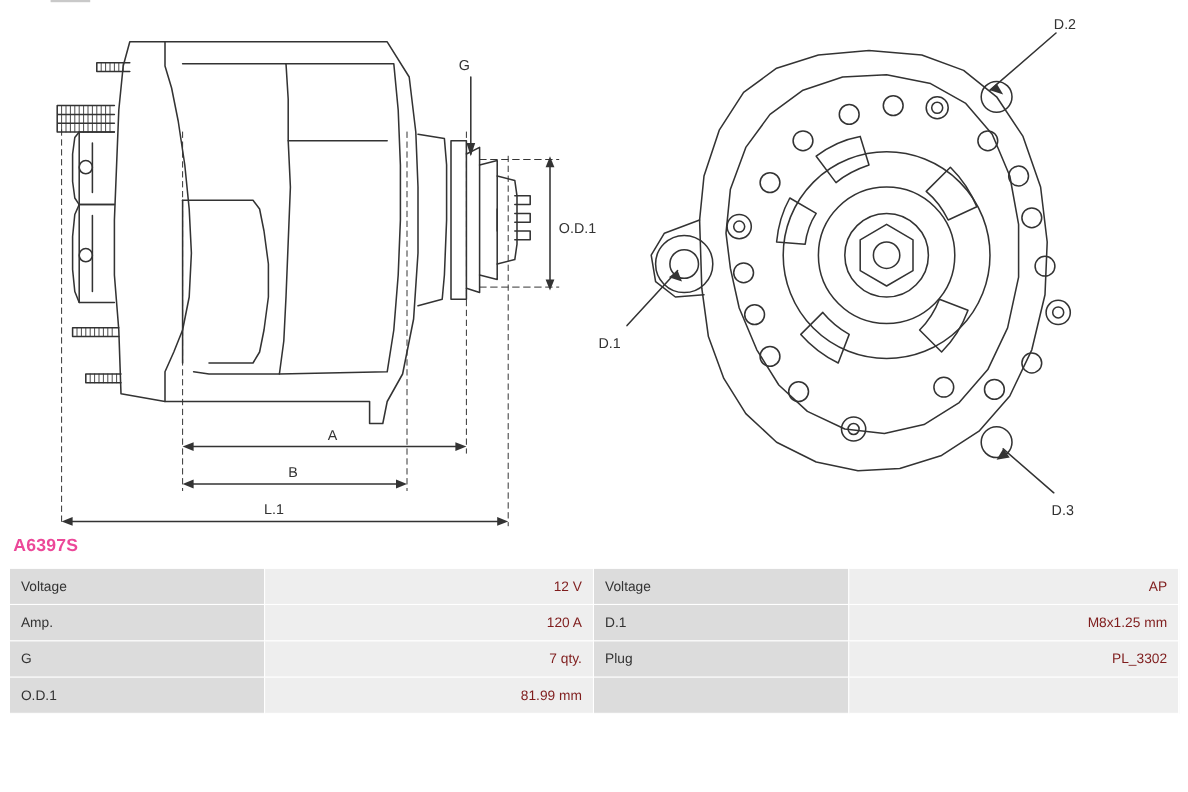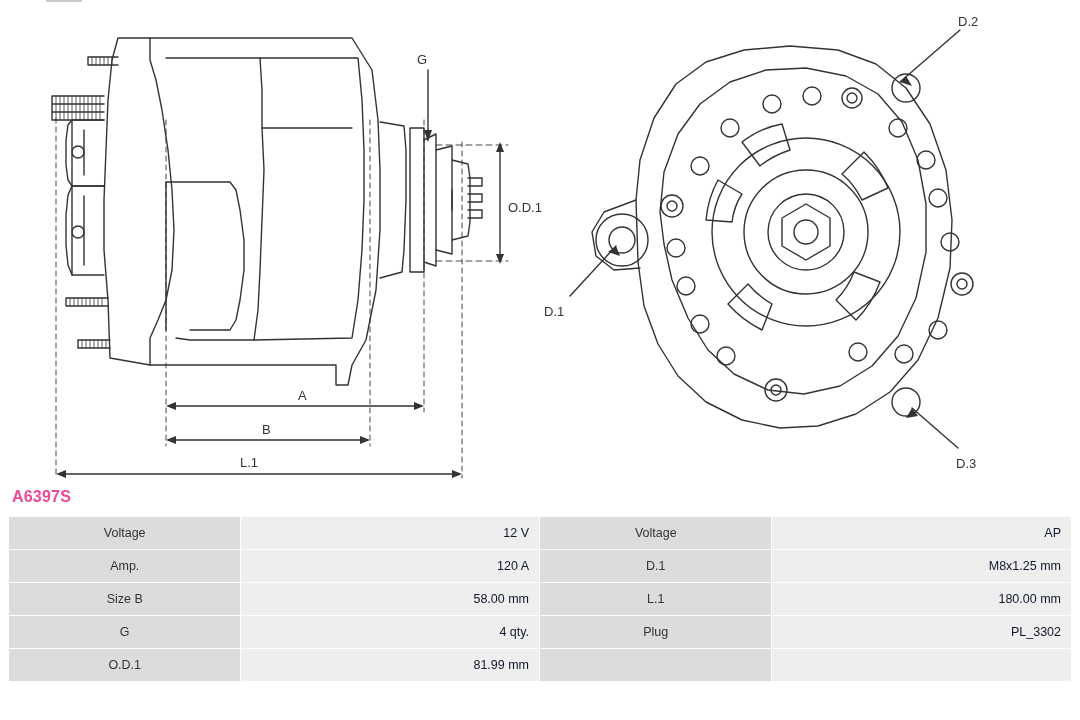--- a/index.html
+++ b/index.html
@@ -48,29 +48,29 @@
     font-size: 12.5px;
   }
   .spec-table td {
     height: 32px;
     padding: 0 10px;
     border: 1px solid #ffffff;
     vertical-align: middle;
   }
   .spec-table td.label {
     background: #dcdcdc;
-    text-align: center;
+    text-align: left;
     width: 220px;
     color: #333333;
   }
   .spec-table td.value {
     background: #eeeeee;
     text-align: right;
     width: 290px;
-    color: #0f172a;
+    color: #7f1d1d;
   }
   .spec-table td.empty {
     background: #eeeeee;
   }
   .spec-table td.empty-label {
     background: #dcdcdc;
   }
   .topline {
     position: absolute;
     left: 46px;
@@ -246,28 +246,22 @@
         <td class="label">Voltage</td>
         <td class="value">AP</td>
       </tr>
       <tr>
         <td class="label">Amp.</td>
         <td class="value">120 A</td>
         <td class="label">D.1</td>
         <td class="value">M8x1.25 mm</td>
       </tr>
       <tr>
-        <td class="label">Size B</td>
-        <td class="value">58.00 mm</td>
-        <td class="label">L.1</td>
-        <td class="value">180.00 mm</td>
-      </tr>
-      <tr>
         <td class="label">G</td>
-        <td class="value">4 qty.</td>
+        <td class="value">7 qty.</td>
         <td class="label">Plug</td>
         <td class="value">PL_3302</td>
       </tr>
       <tr>
         <td class="label">O.D.1</td>
         <td class="value">81.99 mm</td>
         <td class="empty-label"></td>
         <td class="empty"></td>
       </tr>
     </tbody>

